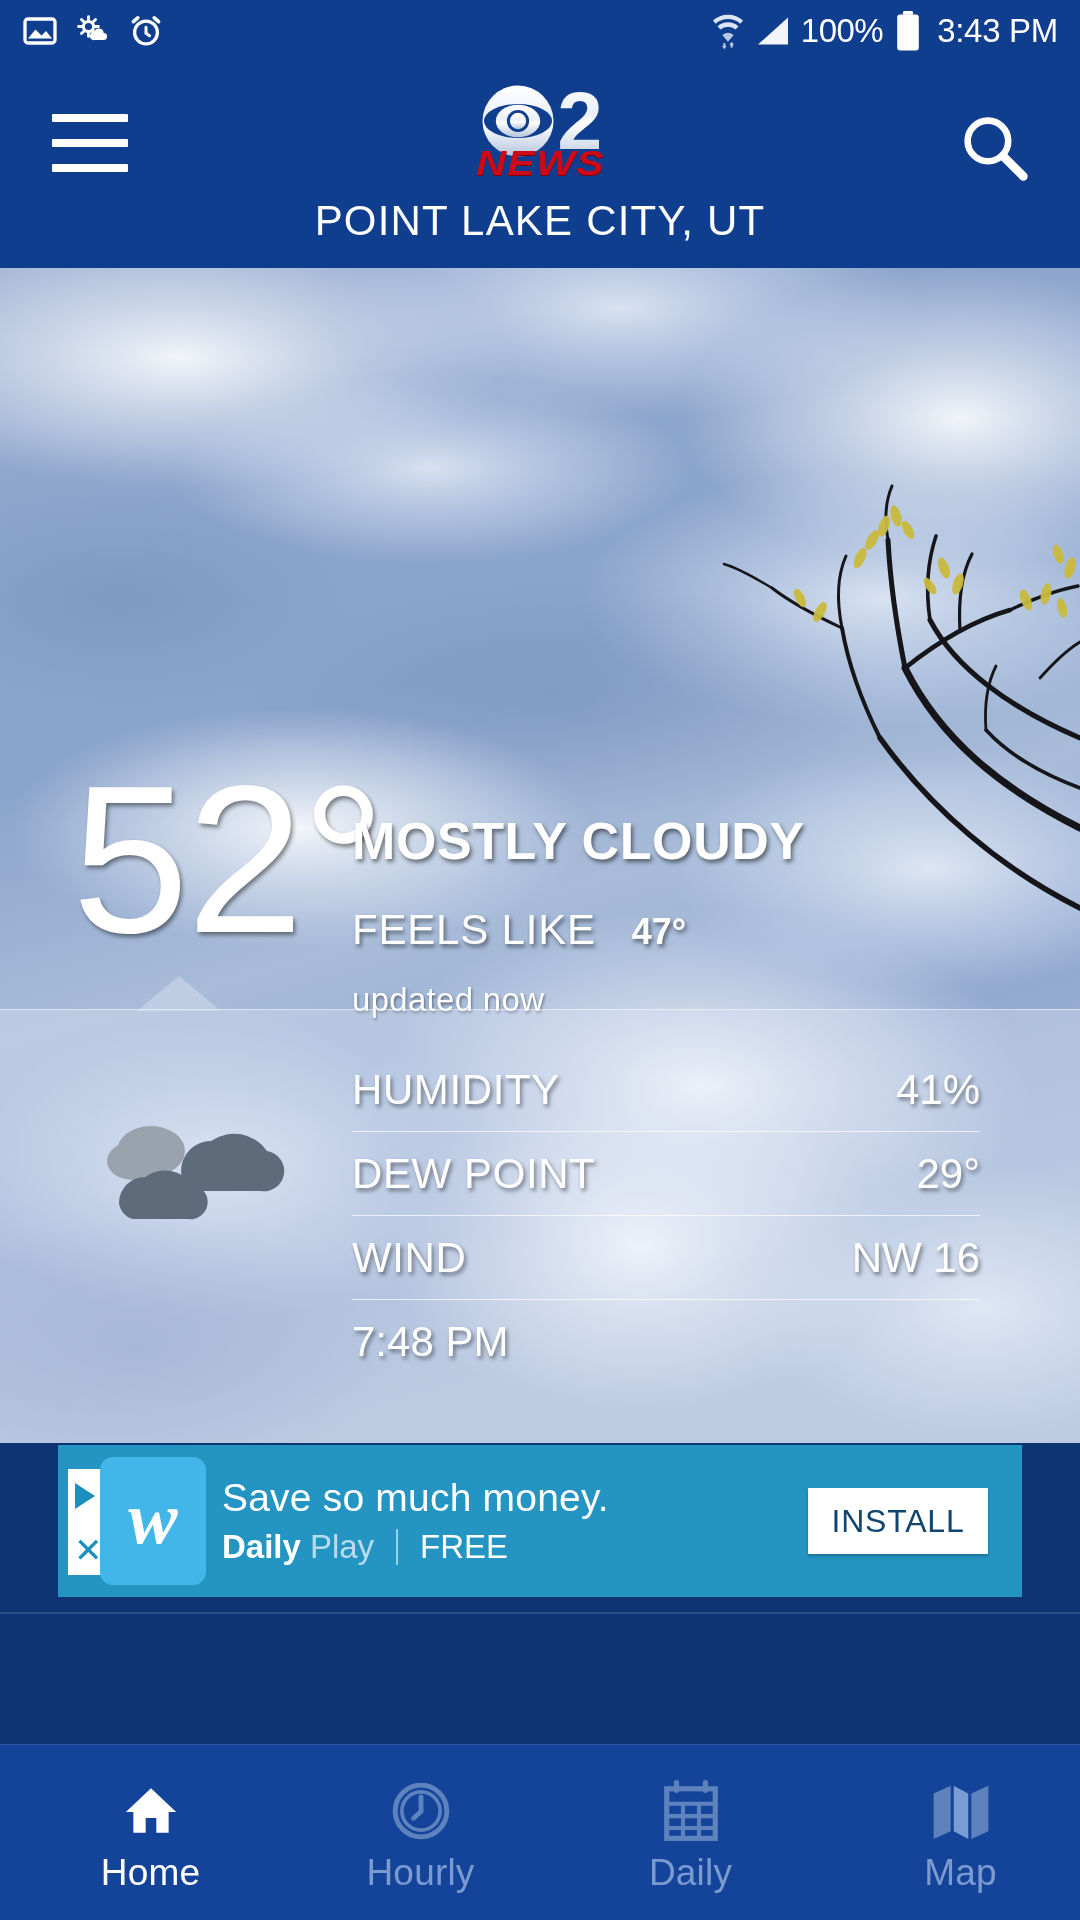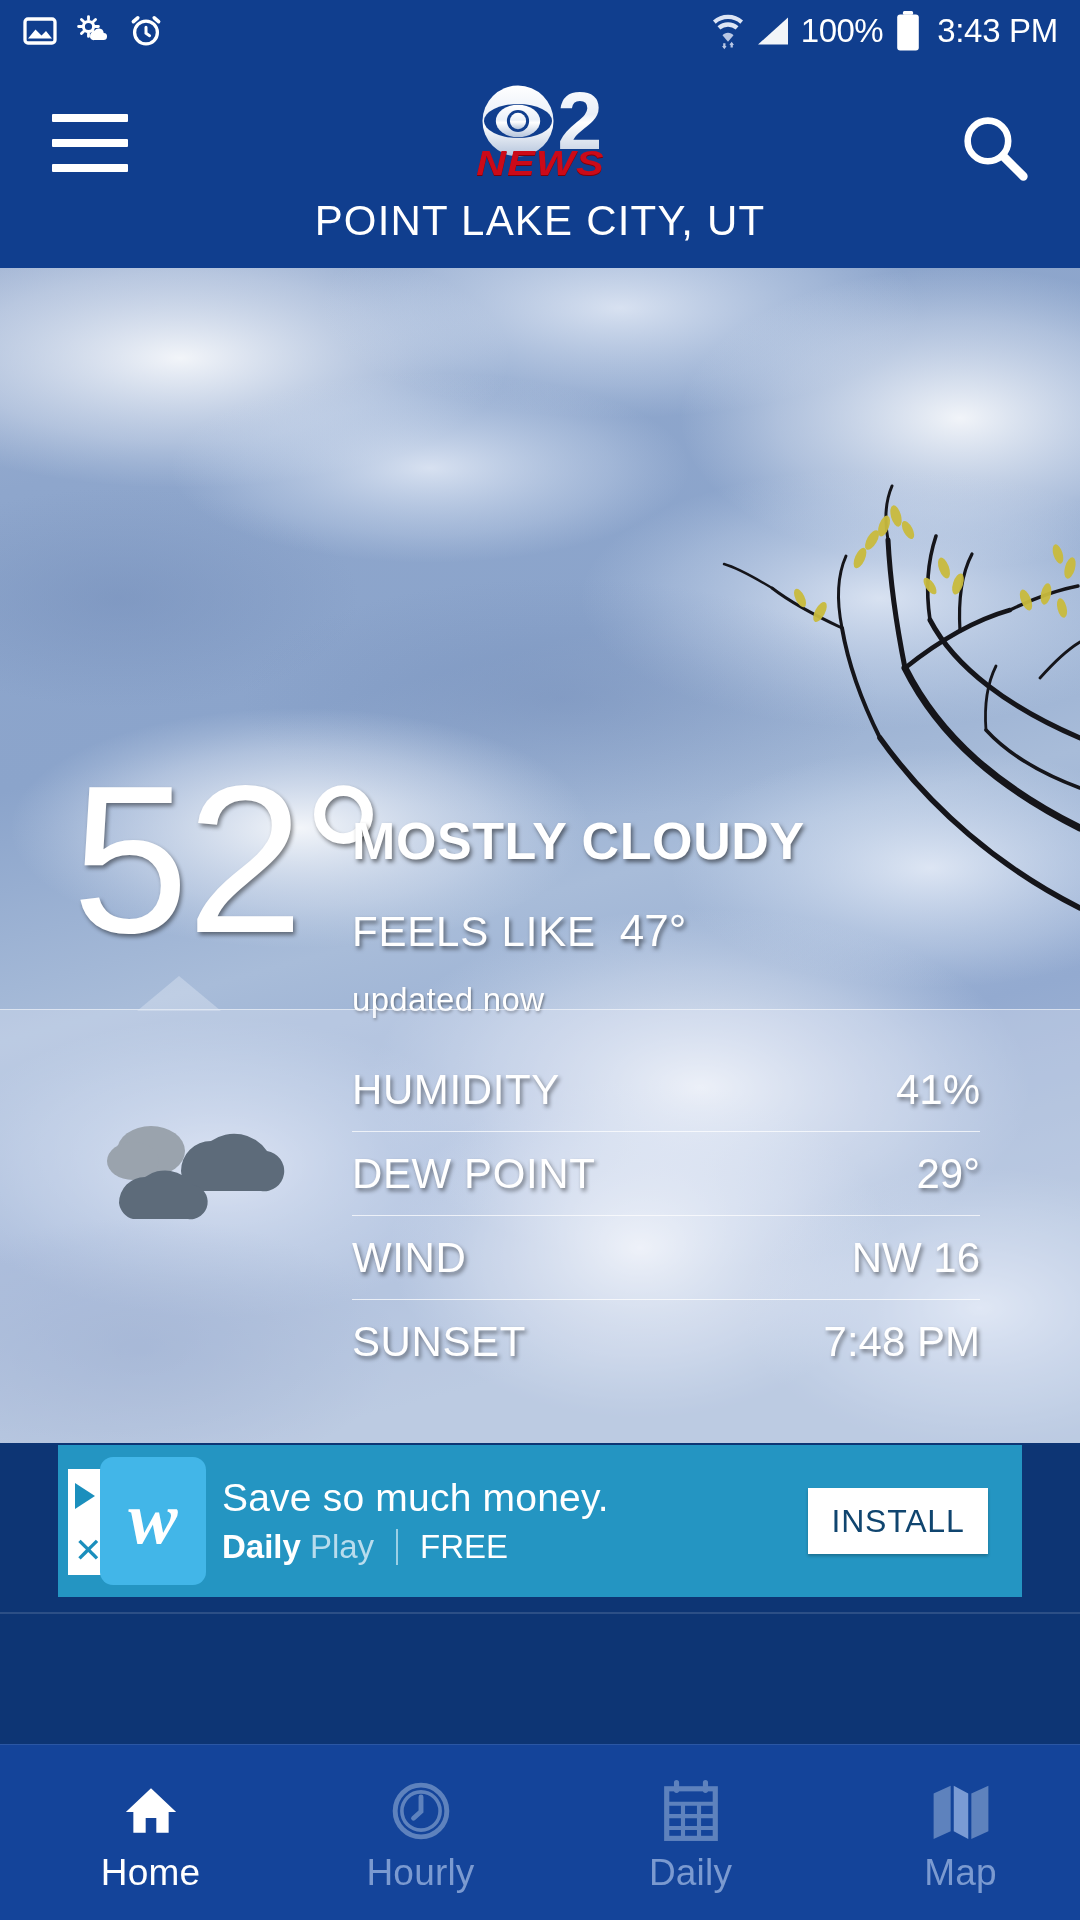--- a/index.html
+++ b/index.html
@@ -76,21 +76,21 @@
     position:absolute; left:352px; top:543px;
     font-size:52px; font-weight:600; color:#fff; letter-spacing:.6px;
     text-shadow:2px 3px 4px rgba(0,0,0,.5);
   }
   .feels{
     position:absolute; left:352px; top:638px; display:flex; align-items:baseline;
     text-shadow:2px 3px 4px rgba(0,0,0,.5);
     gap:10px;
   }
   .feels .lbl{ font-size:42px; color:#fff; font-weight:400; letter-spacing:.8px;}
-  .feels .val{ font-size:44px; color:#fff; font-weight:400; margin-left:14px;}
+  .feels .val{ font-size:36px; color:#fff; font-weight:700; margin-left:26px;}
   .updated{
     position:absolute; left:352px; top:713px;
     font-size:33px; color:#fff; font-weight:300; letter-spacing:.3px;
     text-shadow:1px 2px 3px rgba(0,0,0,.45);
   }
 
   
   .panel{
     position:absolute; left:0; top:741px; width:1080px; height:434px;
     background:rgba(226,233,245,.34);
@@ -379,21 +379,20 @@
         </div>
         <div class="row">
           <span class="k">DEW POINT</span>
           <span class="v">29°</span>
         </div>
         <div class="row">
           <span class="k">WIND</span>
           <span class="v">NW 16</span>
         </div>
         <div class="row">
-          <span class="k">SUNSET</span>
           <span class="v">7:48 PM</span>
         </div>
       </div>
     </div>
   </div>
 
   <div class="ad-zone"></div>
 
   <div class="ad">
     <div class="ad-icon">

